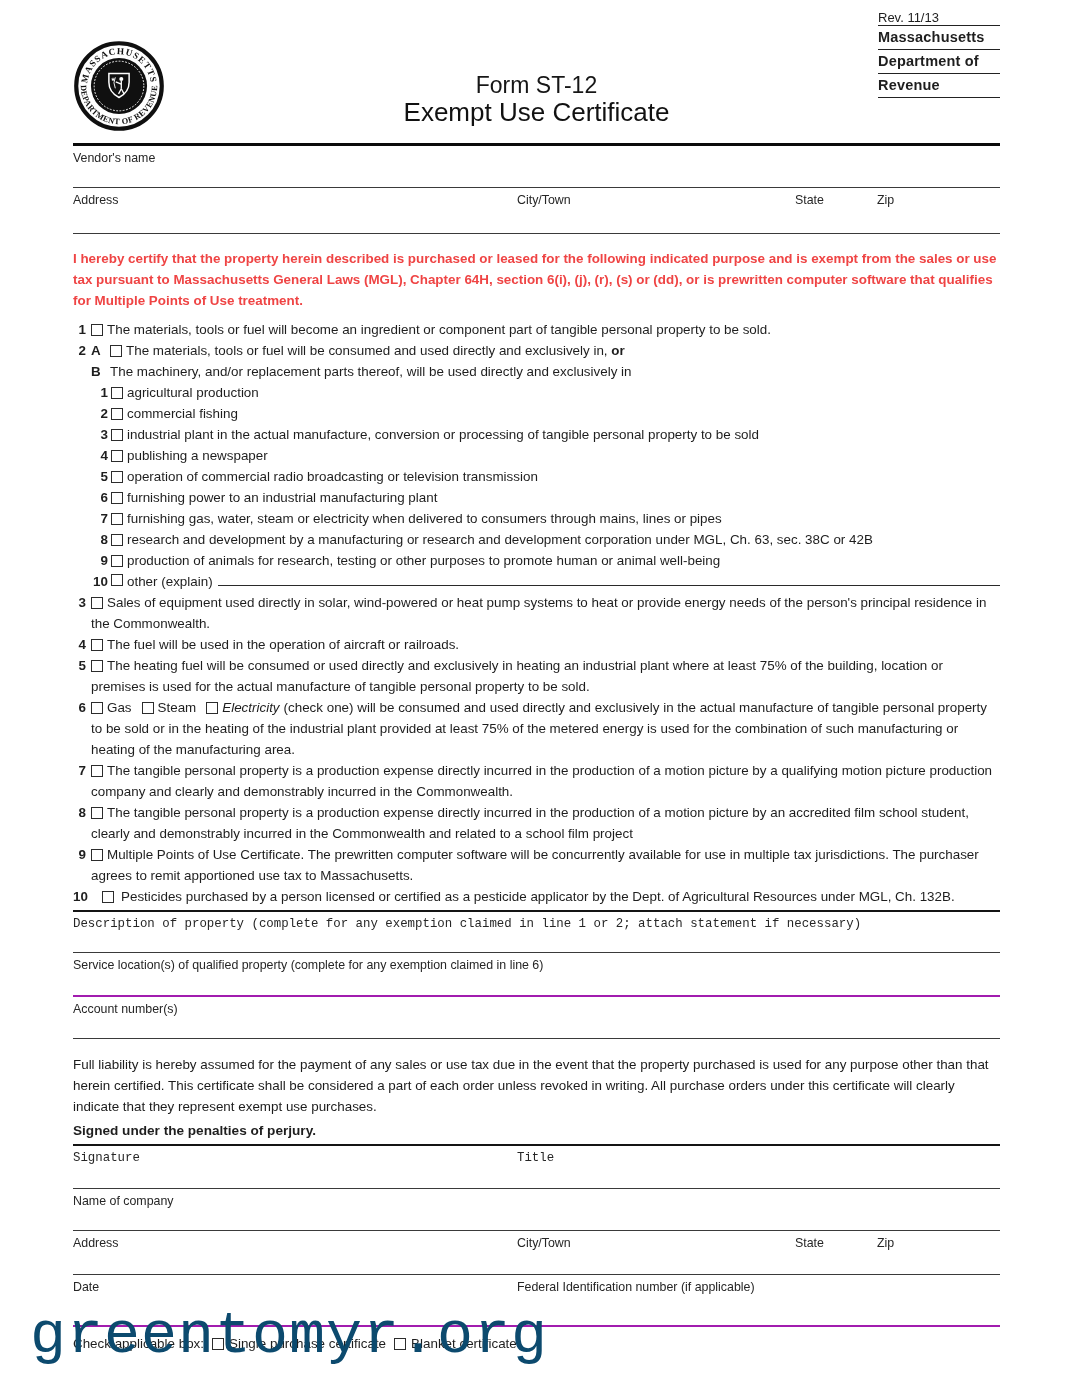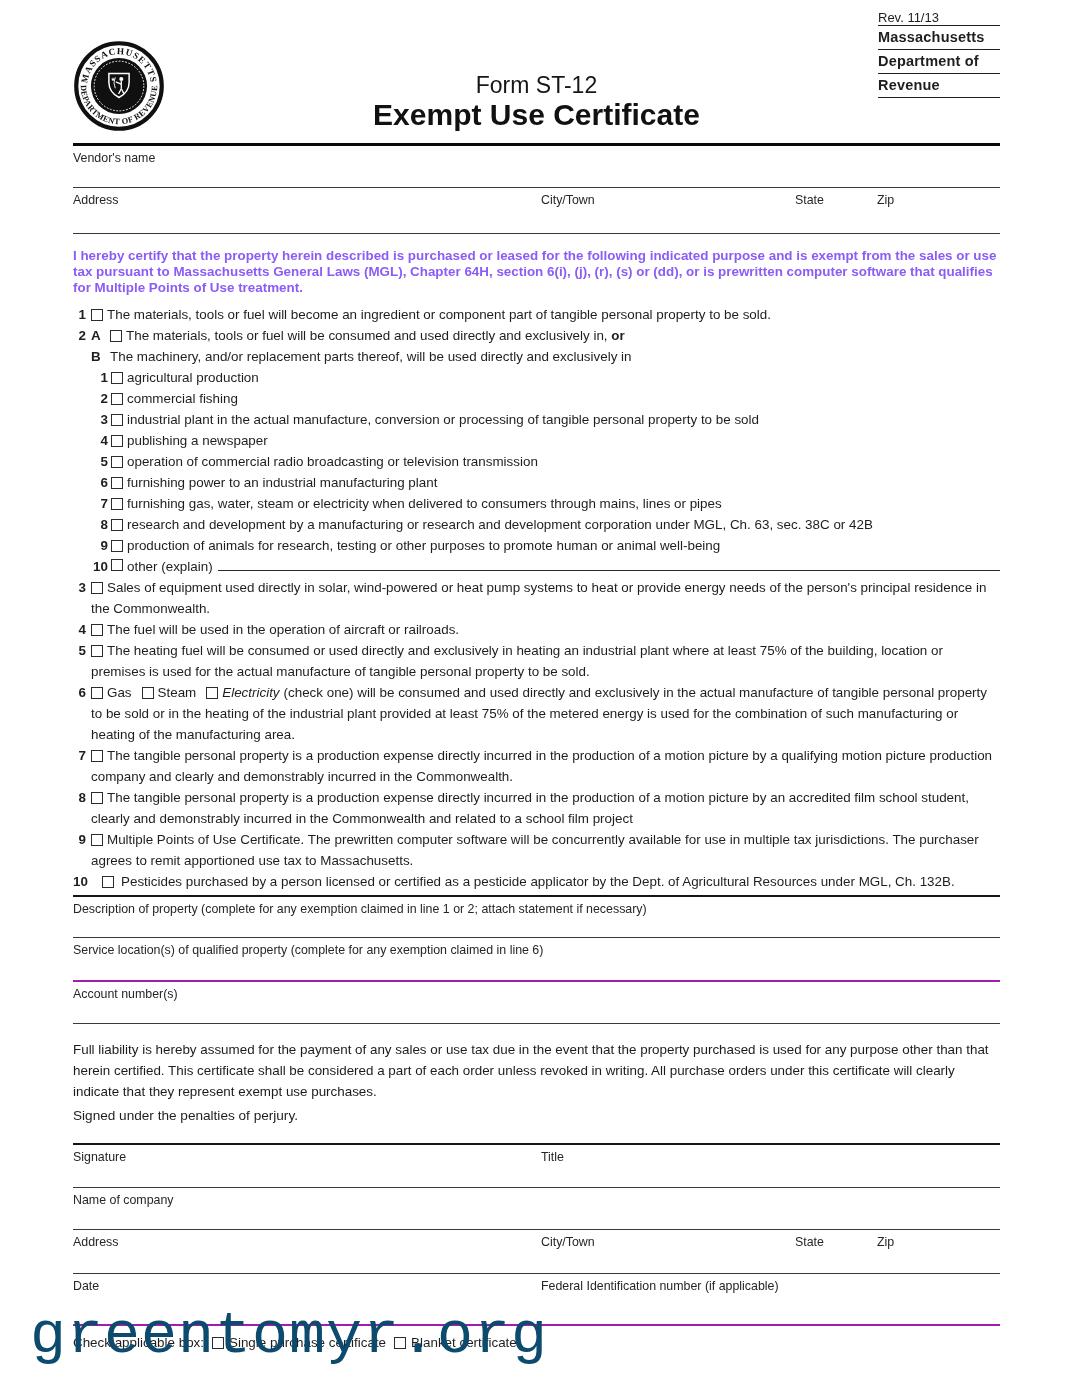--- a/index.html
+++ b/index.html
@@ -7,52 +7,52 @@
     position:relative;width:1073px;height:1388px;background:#ffffff;
     font-family:"Liberation Sans","DejaVu Sans",sans-serif;color:#1e1e1e;
     margin:0 auto;overflow:hidden;
   }
   .content{position:absolute;left:73px;top:0;width:927px;}
   
   .header{position:relative;height:143px;border-bottom:3px solid #0a0a0a;}
   .seal{position:absolute;left:0;top:40px;width:92px;height:92px;}
   .title-block{position:absolute;left:0;right:0;top:72px;text-align:center;line-height:1.15;}
   .form-number{font-size:23px;color:#161616;}
-  .form-title{font-size:30px;font-weight:bold;color:#111;}
+  .form-title{font-size:26px;font-weight:normal;color:#111;}
   .agency-block{position:absolute;right:0;top:10px;width:122px;}
   .rev{font-size:13px;border-bottom:1.5px solid #222;}
   .agency-line{font-size:14.5px;font-weight:bold;padding:3px 0 4px 0;border-bottom:1.5px solid #222;letter-spacing:.2px;}
   
   .frow{position:relative;border-bottom:1px solid #3a3a3a;}
   .frow .lbl{position:absolute;top:5px;font-size:12.4px;color:#262626;}
-  .lbl.c2{left:468px;} .lbl.c3{left:722px;} .lbl.c4{left:804px;}
+  .lbl.c2{left:444px;} .lbl.c3{left:722px;} .lbl.c4{left:804px;}
   .h41{height:41px;} .h45{height:45px;} .h40{height:40px;} .h42{height:42px;} .h43{height:43px;} .h50{height:50px;}
-  .bt2{border-top:2px solid #141414;} .bb2{border-bottom:2px solid #a21caf;}
-  
-  .certify{margin-top:14px;font-size:13.4px;font-weight:bold;line-height:16px;color:#8b5cf6;}
+  .bt2{border-top:2px solid #141414;font-family:Liberation Mono, monospace;} .bb2{border-bottom:2px solid #a21caf;}
+  
+  .certify{margin-top:14px;font-size:13.4px;font-weight:bold;line-height:21px;color:#ef4444;}
   
   .list{margin-top:8px;font-size:13.4px;line-height:21px;}
   .row{display:flex;align-items:flex-start;}
   .n1{flex:0 0 13px;text-align:right;font-weight:bold;margin-right:5px;white-space:nowrap;}
   .n1w{flex:0 0 20px;text-align:left;font-weight:bold;margin-right:7px;}
   .letter{flex:0 0 13px;font-weight:bold;margin-right:6px;}
   .sub{padding-left:20px;}
   .n3{flex:0 0 15px;text-align:right;font-weight:bold;margin-right:3px;}
   .body{flex:1;min-width:0;}
   .bodyflex{flex:1;display:flex;align-items:baseline;}
   .cb{display:inline-block;width:12px;height:12px;border:1.5px solid #2c2c2c;background:#fff;
       vertical-align:-1.5px;margin-right:4px;box-sizing:border-box;}
   .cb.sp{margin-right:7px;margin-left:2px;}
   .opt{margin-right:10px;}
   .elec{margin-right:4px;font-style:italic;}
   .bold{font-weight:bold;}
   .fill-line{flex:1;border-bottom:1.3px solid #2a2a2a;margin-left:5px;height:14px;}
   
   .liability{margin-top:15px;font-size:13.4px;line-height:21px;color:#1c1c1c;}
-  .perjury{margin-top:6px;font-size:13.6px;font-weight:normal;padding-bottom:20px;}
+  .perjury{margin-top:6px;font-size:13.6px;font-weight:bold;padding-bottom:6px;}
   
   .check-row{margin-top:9px;font-size:13.4px;}
   .check-row .cb{margin:0 5px 0 8px;}
   .watermark{
     position:absolute;left:30px;top:1302px;
     font-family:"Liberation Mono","DejaVu Sans Mono",monospace;
     font-size:60px;letter-spacing:1px;color:#0c4a6e;white-space:nowrap;
   }
 </style>
 </head>

